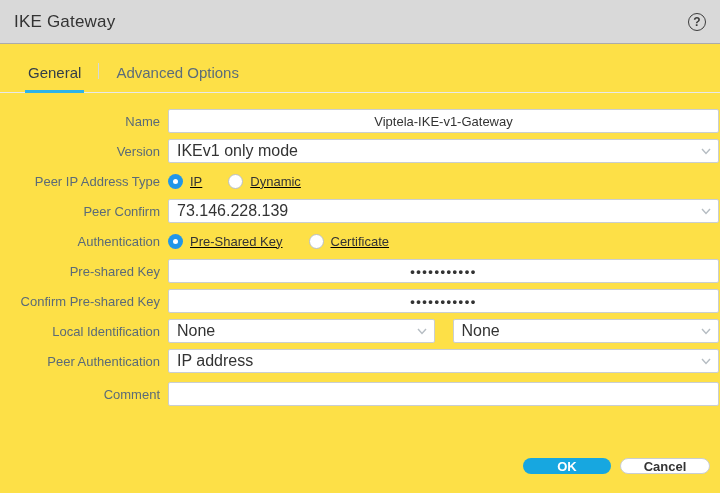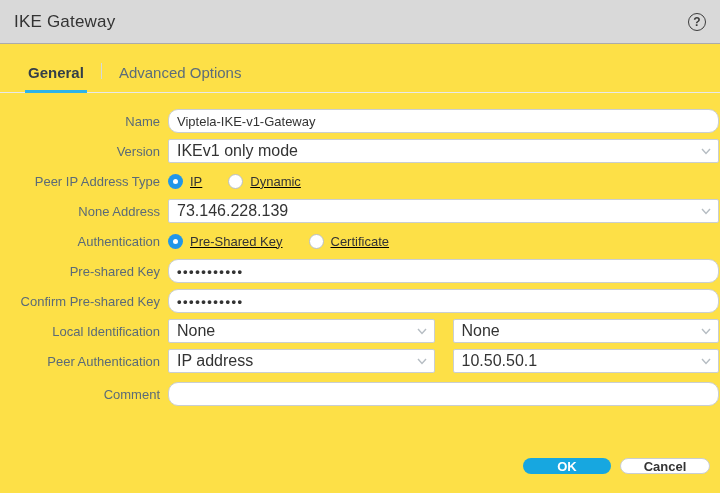--- a/index.html
+++ b/index.html
@@ -12,33 +12,33 @@
     display:flex; align-items:center; justify-content:space-between; padding:0 14px; }
   .title { font-size:17px; color:#333333; letter-spacing:.2px; }
   .help { width:18px; height:18px; border:1.6px solid #3c3c3c; border-radius:50%;
     display:flex; align-items:center; justify-content:center; font-size:12px;
     font-weight:bold; color:#3c3c3c; cursor:pointer; background:transparent; }
 
   
   .tabs { display:flex; align-items:flex-end; padding-left:25px; margin-top:14px;
     border-bottom:1px solid #e7e9eb; }
   .tab { font-size:15px; padding:6px 3px 9px; cursor:pointer; border-bottom:3px solid transparent; margin-bottom:-1px; }
-  .tab.active { color:#333e48; font-weight:bold; border-bottom-color:#2cb3ea; }
+  .tab.active { color:#333e48; font-weight:normal; border-bottom-color:#2cb3ea; }
   .tab.inactive { color:#5c6d7a; }
   .tab-sep { width:1px; background:#d4d8db; height:16px; margin:0 14px 13px 14px; align-self:flex-end; }
 
   
   .form { padding:16px 1px 0 0; }
   .row { display:grid; grid-template-columns:160px 1fr; column-gap:8px;
     align-items:center; margin-bottom:6px; min-height:24px; }
   .row.gap-top { margin-top:9px; }
   .flabel { text-align:right; color:#5b6b77; font-size:13px; white-space:nowrap; }
-  .tinput { height:24px; width:100%; border:1px solid #c9ced2; border-radius:10px;
+  .tinput { height:24px; width:100%; border:1px solid #c9ced2; border-radius:2px;
     font-size:13px; color:#333333; padding:0 8px; background:#fff; outline:none;
-    font-family:"Liberation Sans", sans-serif; }
+    font-family:"Liberation Sans", sans-serif;text-align:center; }
   .mask { letter-spacing:1.5px; font-weight:bold; font-size:13px; }
   .select { height:24px; width:100%; border:1px solid #c9ced2; border-radius:2px;
     background:#fff; display:flex; align-items:center; justify-content:space-between;
     padding:0 5px 0 8px; cursor:pointer; }
   .select .val { font-size:16px; color:#333333; overflow:hidden; white-space:nowrap; }
   .chev { flex:0 0 auto; display:flex; align-items:center; }
   .split { display:flex; gap:18px; }
   .split .select { flex:1; min-width:0; }
 
   
@@ -101,21 +101,21 @@
           <span class="rlabel">IP</span>
         </div>
         <div class="radio">
           <span class="rdot off"></span>
           <span class="rlabel">Dynamic</span>
         </div>
       </div>
     </div>
 
     <div class="row">
-      <div class="flabel">None Address</div>
+      <div class="flabel">Peer Confirm</div>
       <div class="select">
         <span class="val">73.146.228.139</span>
         <span class="chev">
           <svg width="14" height="14" viewBox="0 0 14 14">
               <polyline points="3,5 7,9.5 11,5" fill="none" stroke="#b6bdc3" stroke-width="1.4"></polyline>
             </svg>
         </span>
       </div>
     </div>
 
@@ -169,28 +169,20 @@
       <div class="flabel">Peer Authentication</div>
       <div class="split">
         <div class="select">
           <span class="val">IP address</span>
           <span class="chev">
             <svg width="14" height="14" viewBox="0 0 14 14">
                 <polyline points="3,5 7,9.5 11,5" fill="none" stroke="#b6bdc3" stroke-width="1.4"></polyline>
               </svg>
           </span>
         </div>
-        <div class="select">
-          <span class="val">10.50.50.1</span>
-          <span class="chev">
-            <svg width="14" height="14" viewBox="0 0 14 14">
-                <polyline points="3,5 7,9.5 11,5" fill="none" stroke="#b6bdc3" stroke-width="1.4"></polyline>
-              </svg>
-          </span>
-        </div>
       </div>
     </div>
 
     <div class="row gap-top">
       <div class="flabel">Comment</div>
       <input class="tinput" type="text" value="" style="">
     </div>
 
   </div>
 

